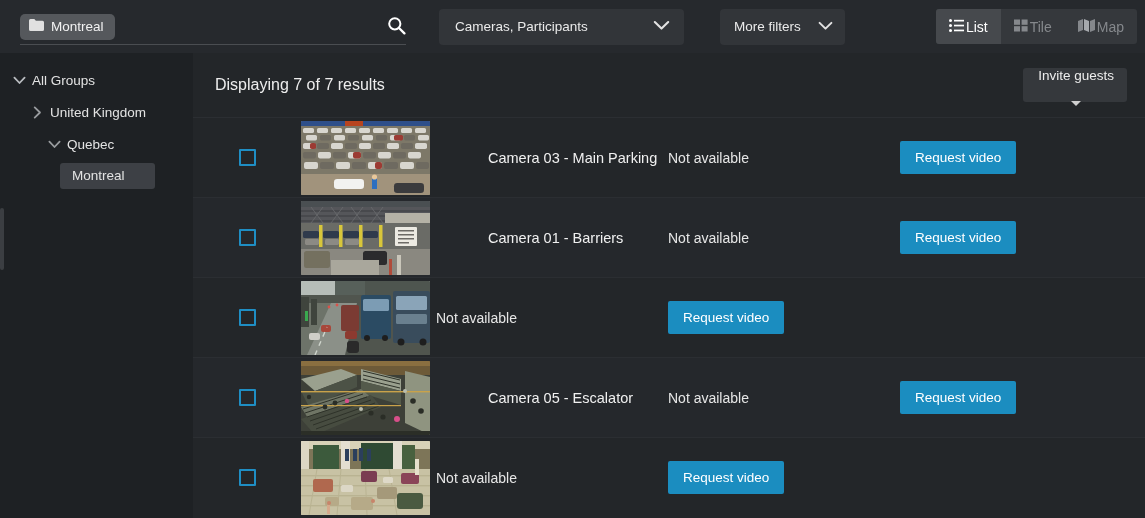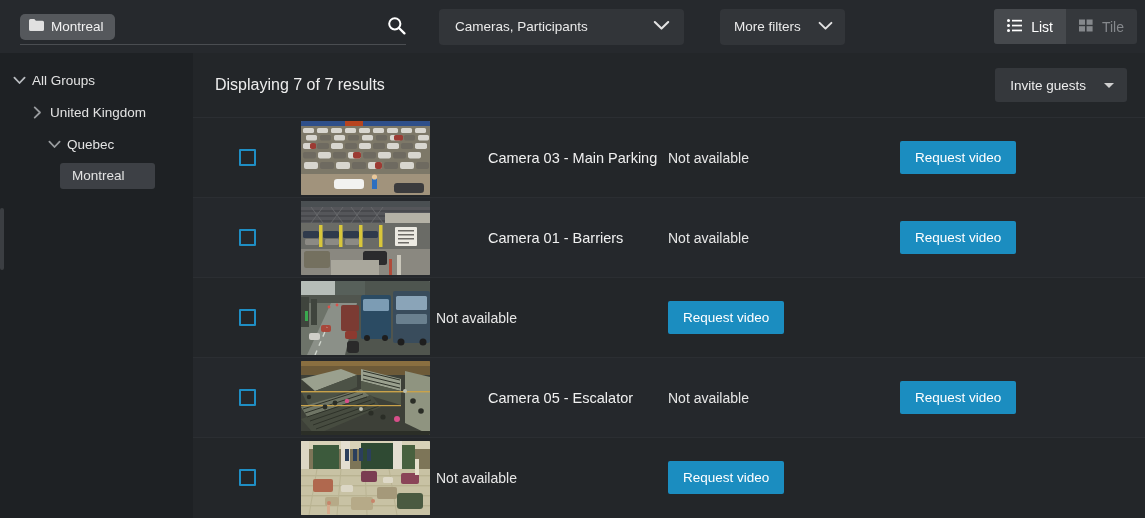--- a/index.html
+++ b/index.html
@@ -82,21 +82,21 @@
     top: 9px;
     display: flex;
     background: #35383c;
     border-radius: 3px;
     height: 35px;
     overflow: hidden;
   }
   .view-tab {
     display: flex;
     align-items: center;
-    gap: 9px;
+    gap: 2px;
     padding: 6px 13px;
     font-size: 14px;
     color: #85888c;
     cursor: pointer;
     height: 100%;
     text-align: right;
   }
   .view-tab.active { background: #46494d; color: #ffffff; }
 
   
@@ -167,20 +167,21 @@
     align-items: center;
     gap: 18px;
     background: #35383c;
     border-radius: 3px;
     height: 34px;
     padding: 0 13px 0 15px;
     font-size: 13.5px;
     color: #ededed;
     cursor: pointer;
     margin-right: 8px;
+    flex-direction: column;
   }
   .caret-solid {
     width: 0; height: 0;
     border-left: 5px solid transparent;
     border-right: 5px solid transparent;
     border-top: 5px solid #cfcfcf;
   }
 
   
   #results-list { width: 100%; }
@@ -313,20 +314,30 @@
         <svg width="14" height="13" viewBox="0 0 14 13">
           <rect x="0" y="0.5" width="6" height="5.3" fill="#85888c"></rect>
           <rect x="7.6" y="0.5" width="6" height="5.3" fill="#85888c"></rect>
           <rect x="0" y="7.2" width="6" height="5.3" fill="#85888c"></rect>
           <rect x="7.6" y="7.2" width="6" height="5.3" fill="#85888c"></rect>
         </svg>
       </span>
       <span>Tile</span>
     </div>
 
+    <div class="view-tab">
+      <span>
+        <svg width="17" height="13" viewBox="0 0 17 13">
+          <polygon points="0,2 5,0 5,11 0,13" fill="#85888c"></polygon>
+          <polygon points="6,0 11,2 11,13 6,11" fill="#a6a9ad"></polygon>
+          <polygon points="12,2 17,0 17,11 12,13" fill="#85888c"></polygon>
+        </svg>
+      </span>
+      <span>Map</span>
+    </div>
 
   </div>
 </div>
 
 <div id="body">
 
   <div id="sidebar">
     <div id="sidebar-scrollbar"></div>
 
     <div class="tree-row" style="padding-left:6px;">

